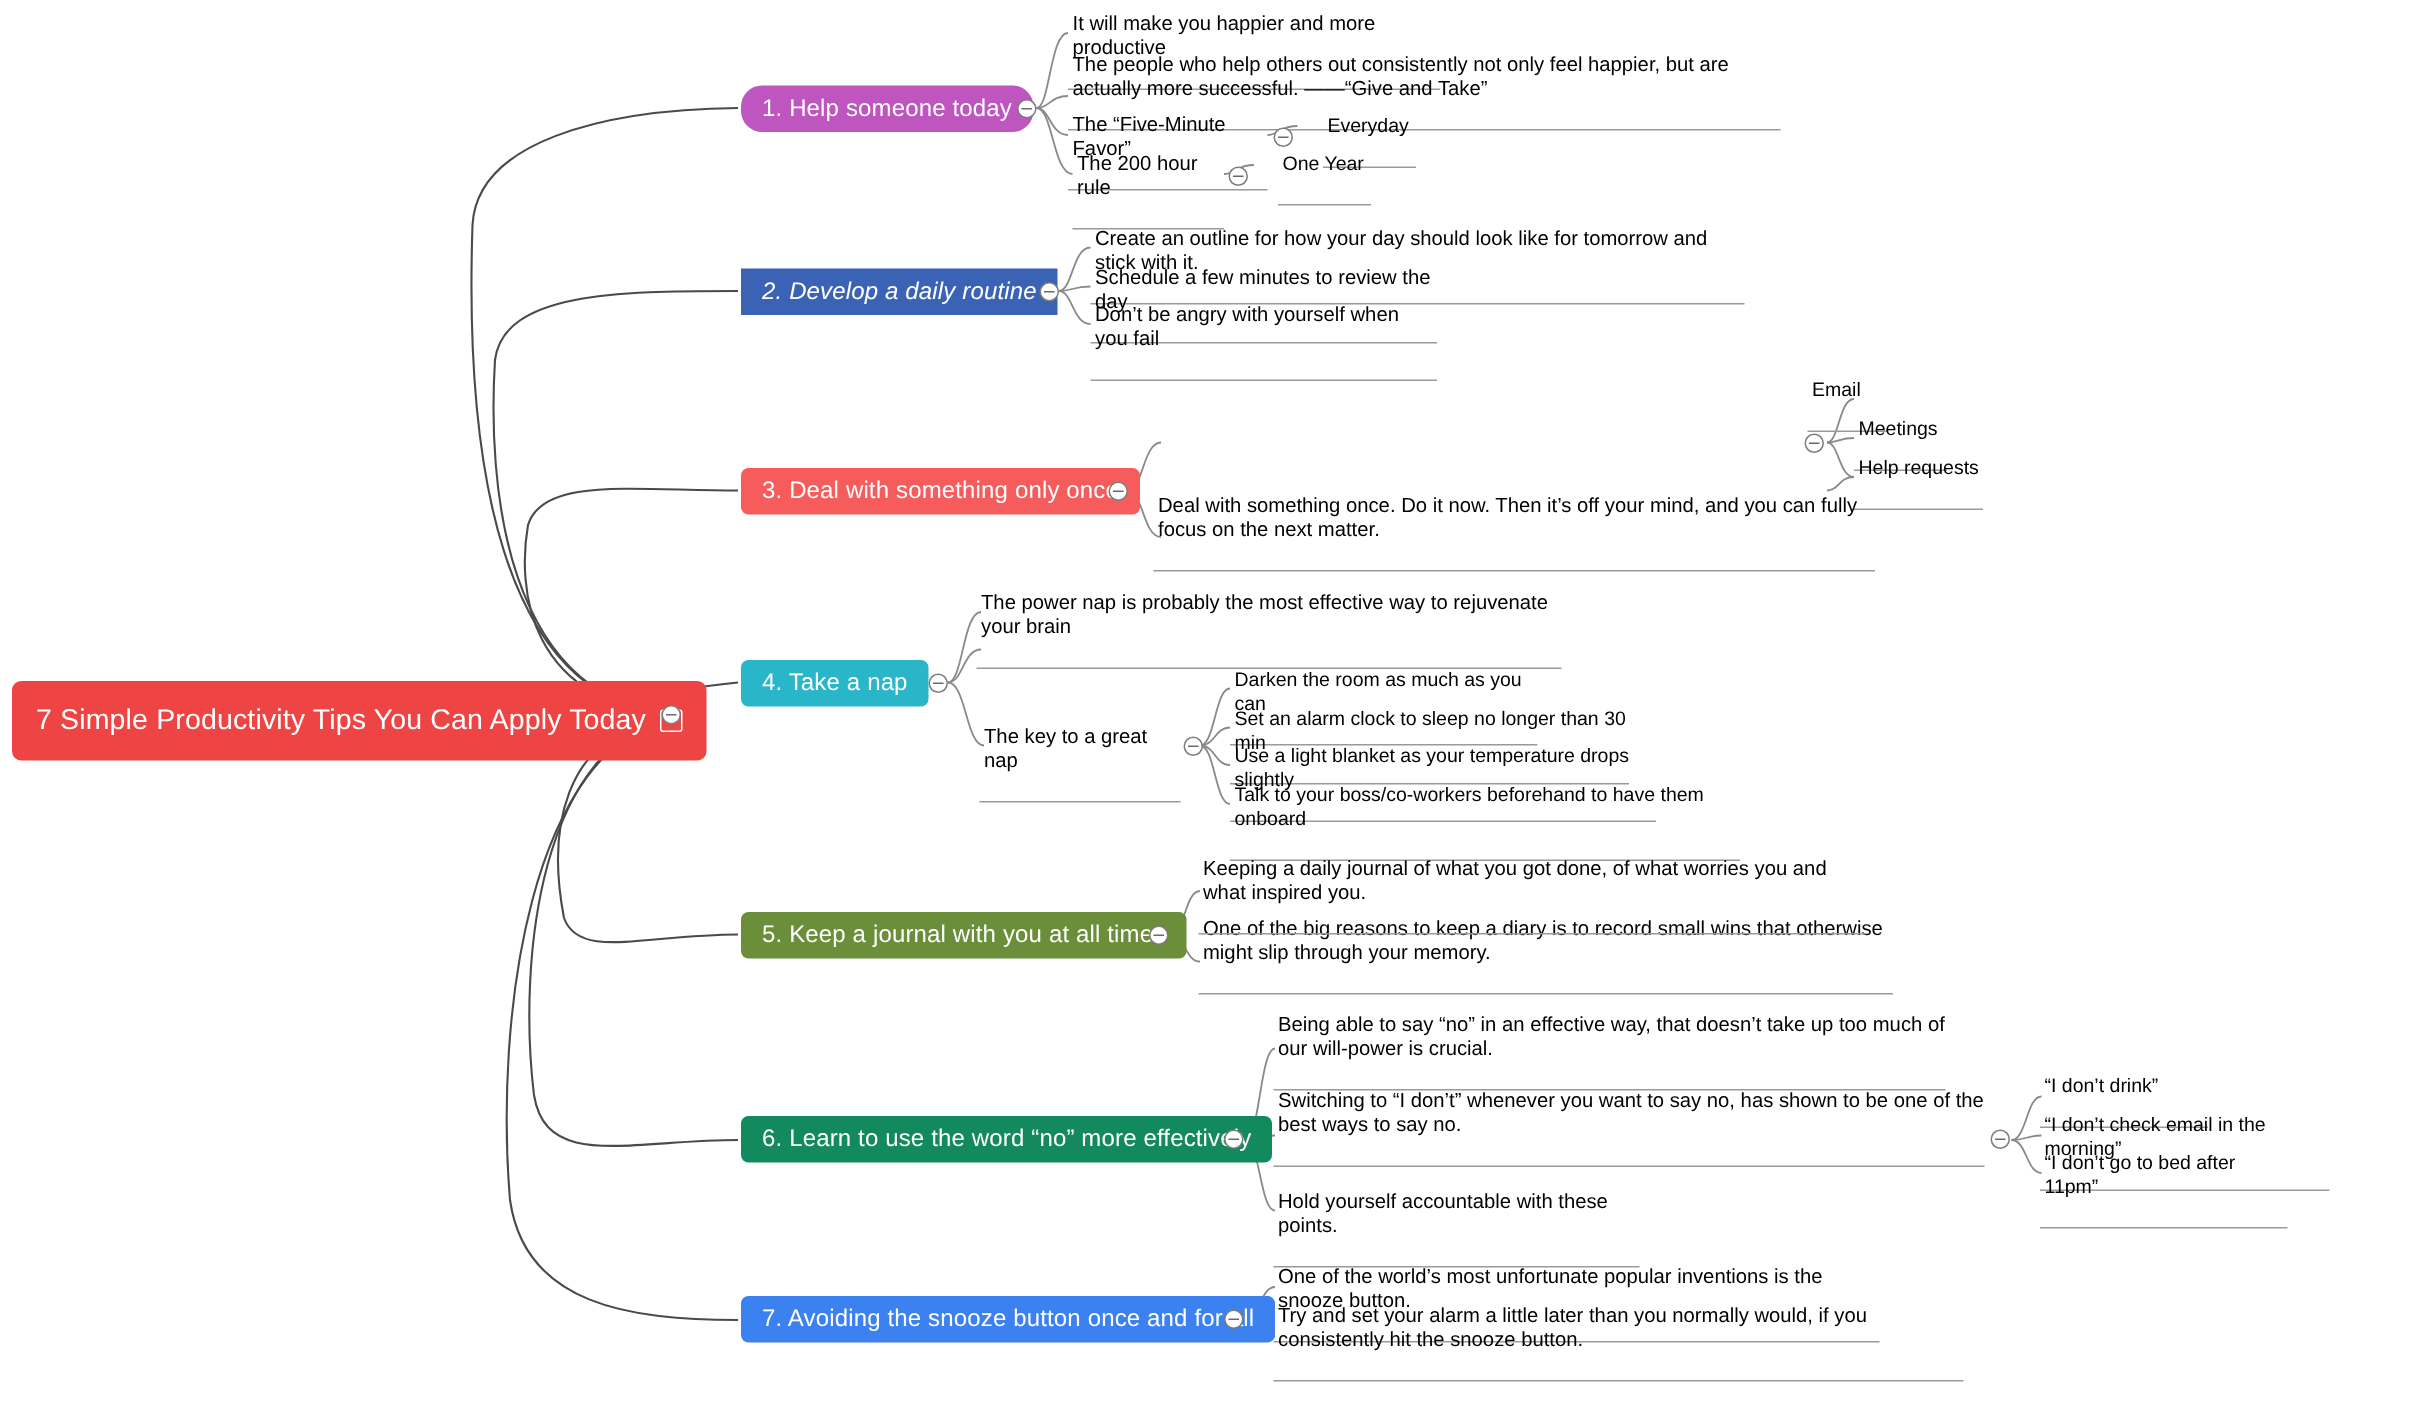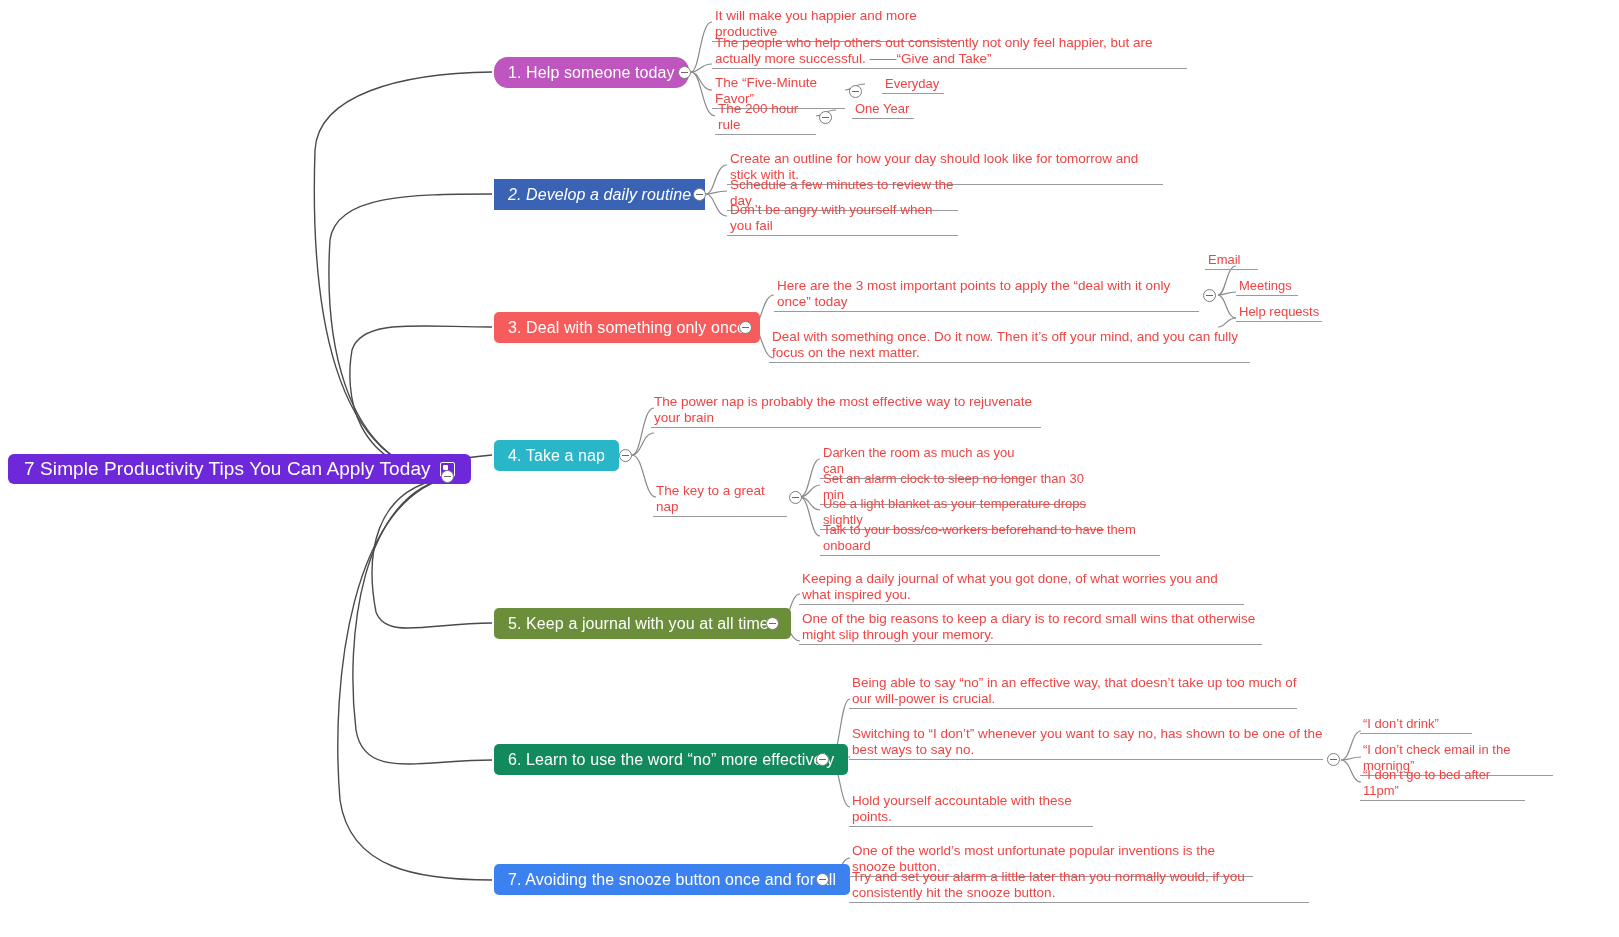--- a/index.html
+++ b/index.html
@@ -12,22 +12,22 @@
   .root{border-radius:6px;font-size:19px;padding:0 16px;letter-spacing:.1px;}
   .branch{font-size:16px;padding:0 14px;border-radius:5px;letter-spacing:.1px;}
   .branch.sharp{border-radius:0;}
 
   .root-icon{display:inline-block;width:13px;height:13px;margin-left:9px;
     border:1.6px solid #ffffff;border-radius:2px;position:relative;flex:none;}
   .root-icon::after{content:"";position:absolute;left:2.2px;top:2.2px;
     width:5px;height:5px;background:#ffffff;border-radius:1px;}
 
   
-  .leaf{position:absolute;box-sizing:border-box;color:#ef4444;font-size:13.5px;
-        line-height:16px;padding:0 0 1px 3px;border-bottom:1px solid #9a9a9a;}
+  .leaf{position:absolute;box-sizing:border-box;color:#000000;font-size:13.5px;
+        line-height:16px;padding:0 0 19px 3px;border-bottom:1px solid #9a9a9a;}
   .leaf.l3{font-size:13px;}
 
   .toggle{position:absolute;width:13px;height:13px;border:1px solid #7d7d7d;
     border-radius:50%;background:#ffffff;box-sizing:border-box;}
   .toggle::after{content:"";position:absolute;left:2.2px;top:5px;width:6.6px;
     height:1px;background:#6a6a6a;}
 </style>
 </head>
 <body>
 
@@ -81,21 +81,21 @@
       <path d="M830,760 C840,760 840,807 850,807"></path>
       <path d="M1341,760 C1351,760 1351,731 1361,731"></path>
       <path d="M1341,760 C1351,760 1351,757 1361,757"></path>
       <path d="M1341,760 C1351,760 1351,782 1361,782"></path>
 
       <path d="M830,880 C840,880 840,858 850,858"></path>
       <path d="M830,880 C840,880 840,891 850,891"></path>
     </g>
   </svg>
 
-  <div class="node root" style="left:8px;top:454px;height:30px;background:#6d28d9;">
+  <div class="node root" style="left:8px;top:454px;height:53px;background:#ef4444;">
     <span>7 Simple Productivity Tips You Can Apply Today</span>
     <span class="root-icon"></span>
   </div>
   <div class="toggle" style="left:441px;top:470px;"></div>
 
   <div class="node branch" style="left:494px;top:57px;height:31px;background:#bf55bf;border-radius:14px;">
     <span>1. Help someone today</span>
   </div>
   <div class="toggle" style="left:678px;top:66px;"></div>
   <div class="leaf" style="left:712px;top:8px;width:248px;">It will make you happier and more productive</div>
@@ -112,21 +112,20 @@
   </div>
   <div class="toggle" style="left:693px;top:188px;"></div>
   <div class="leaf" style="left:727px;top:151px;width:436px;">Create an outline for how your day should look like for tomorrow and stick with it.</div>
   <div class="leaf" style="left:727px;top:177px;width:231px;">Schedule a few minutes to review the day</div>
   <div class="leaf" style="left:727px;top:202px;width:231px;">Don’t be angry with yourself when you fail</div>
 
   <div class="node branch" style="left:494px;top:312px;height:31px;background:#f75c5c;">
     <span>3. Deal with something only once</span>
   </div>
   <div class="toggle" style="left:739px;top:321px;"></div>
-  <div class="leaf" style="left:774px;top:278px;width:425px;">Here are the 3 most important points to apply the “deal with it only once” today</div>
   <div class="toggle" style="left:1203px;top:289px;"></div>
   <div class="leaf l3" style="left:1205px;top:252px;width:53px;">Email</div>
   <div class="leaf l3" style="left:1236px;top:278px;width:62px;">Meetings</div>
   <div class="leaf l3" style="left:1236px;top:304px;width:86px;">Help requests</div>
   <div class="leaf" style="left:769px;top:329px;width:481px;">Deal with something once. Do it now. Then it’s off your mind, and you can fully focus on the next matter.</div>
 
   <div class="node branch" style="left:494px;top:440px;height:31px;background:#29b6c8;">
     <span>4. Take a nap</span>
   </div>
   <div class="toggle" style="left:619px;top:449px;"></div>

